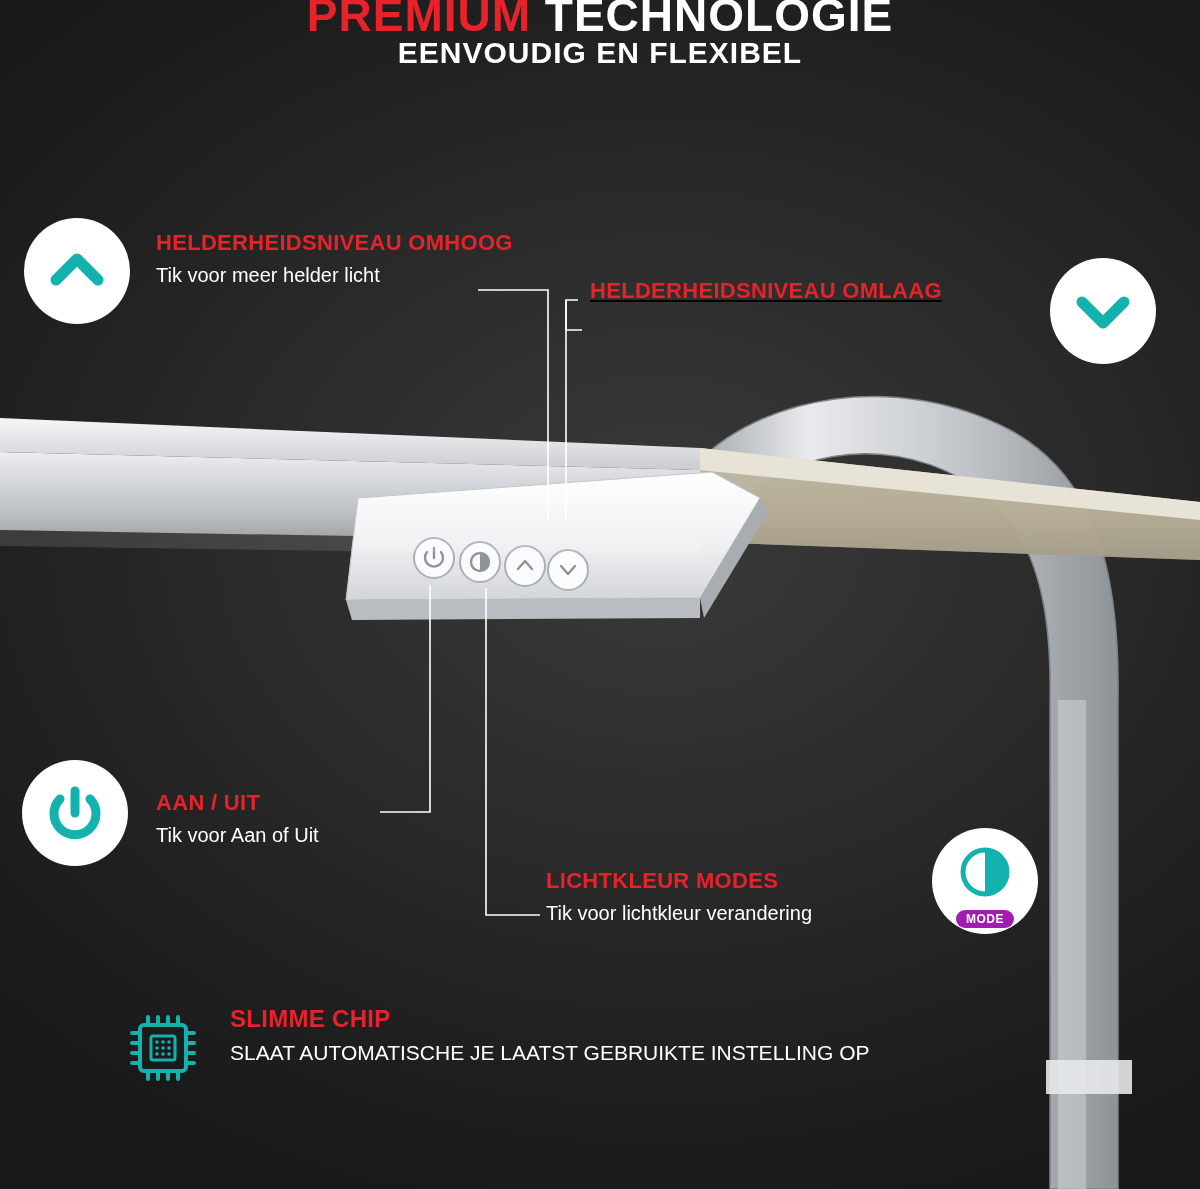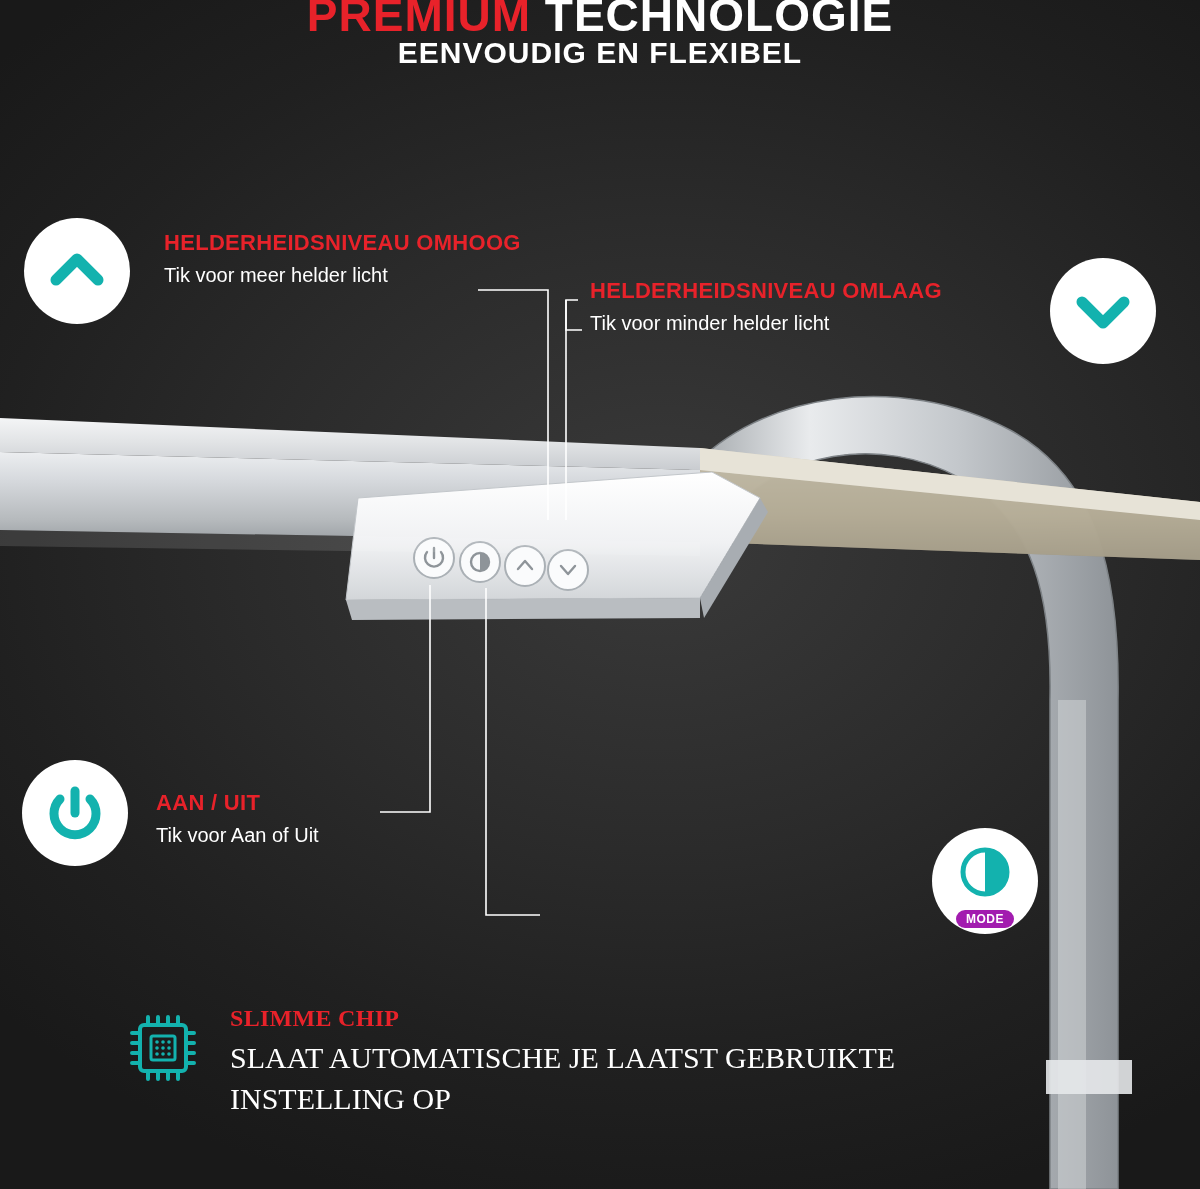--- a/index.html
+++ b/index.html
@@ -99,31 +99,30 @@
   .leaders { position: absolute; inset: 0; pointer-events: none; }
 
   
   .chip-block {
     position: absolute;
     left: 120px;
     top: 1005px;
     display: flex;
     align-items: flex-start;
     gap: 24px;
-    font-family: Liberation Serif, serif;
   }
   .chip-text .title {
     color: #e8222a;
     font-weight: bold;
     font-size: 24px;
     letter-spacing: 0.3px;
   }
   .chip-text .desc {
     color: #ffffff;
-    font-size: 30px;
+    font-size: 21px;
     line-height: 1.35;
     margin-top: 6px;
     max-width: 700px;
   }
 </style>
 </head>
 <body>
 
 <div class="canvas">
 
@@ -246,35 +245,38 @@
   </div>
 
   <div class="badge b-mode">
     <svg width="66" height="66" viewBox="0 0 66 66" style="margin-bottom:12px;">
       <circle cx="33" cy="30" r="22" fill="none" stroke="#13b2ae" stroke-width="5"></circle>
       <path d="M33,8 a22,22 0 0,1 0,44 Z" fill="#13b2ae"></path>
     </svg>
     <div class="mode-pill">MODE</div>
   </div>
 
-  <div class="callout" style="left:164px; top:230px;">
+  <div class="callout" style="left:156px; top:230px;">
     <div class="title">HELDERHEIDSNIVEAU OMHOOG</div>
     <div class="desc">Tik voor meer helder licht</div>
   </div>
 
-  <div class="callout" style="left:590px; top:278px;">
+  <div class="callout" style="left:590px; top:278px;text-decoration:underline;">
     <div class="title">HELDERHEIDSNIVEAU OMLAAG</div>
-    <div class="desc">Tik voor minder helder licht</div>
   </div>
 
   <div class="callout" style="left:156px; top:790px;">
     <div class="title">AAN / UIT</div>
     <div class="desc">Tik voor Aan of Uit</div>
   </div>
 
+  <div class="callout" style="left:546px; top:868px;">
+    <div class="title">LICHTKLEUR MODES</div>
+    <div class="desc">Tik voor lichtkleur verandering</div>
+  </div>
 
   <div class="chip-block">
     <svg width="86" height="86" viewBox="0 0 86 86">
       <g stroke="#13b2ae" stroke-width="4" fill="none" stroke-linecap="round">
         <rect x="20" y="20" width="46" height="46" rx="4"></rect>
         <rect x="31" y="31" width="24" height="24" rx="2" stroke-width="3"></rect>
         <path d="M28,12 L28,20 M38,12 L38,20 M48,12 L48,20 M58,12 L58,20"></path>
         <path d="M28,66 L28,74 M38,66 L38,74 M48,66 L48,74 M58,66 L58,74"></path>
         <path d="M12,28 L20,28 M12,38 L20,38 M12,48 L20,48 M12,58 L20,58"></path>
         <path d="M66,28 L74,28 M66,38 L74,38 M66,48 L74,48 M66,58 L74,58"></path>

